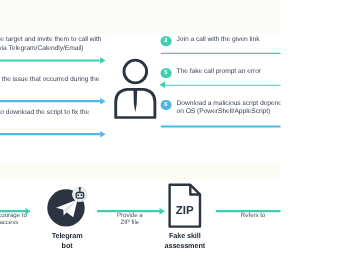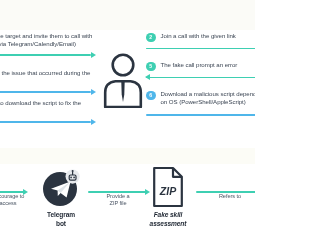--- a/index.html
+++ b/index.html
@@ -190,21 +190,21 @@
 
     <div class="harrow" style="left:88px;top:24px;width:62px;">
       <div class="bar" style="width:58px;background:#3ecfb2;"></div>
       <div class="head" style="left:57px;border-left:5px solid #3ecfb2;"></div>
     </div>
     <div class="alabel" style="left:88px;top:29px;width:60px;">
       <div>Provide a</div>
       <div>ZIP file</div>
     </div>
 
-    <div class="node" style="left:140px;top:2px;width:56px;font-style:italic;">
+    <div class="node" style="left:140px;top:2px;width:56px;">
       <div style="display:flex;justify-content:center;">
         <svg width="34" height="42" viewBox="0 0 34 42">
           <path d="M3.2 2 L22 2 L30.8 10.8 L30.8 40 L3.2 40 Z" fill="#ffffff" stroke="#2b3440" stroke-width="2.2" stroke-linejoin="round"></path>
           <path d="M22 2 L22 10.8 L30.8 10.8" fill="none" stroke="#2b3440" stroke-width="2.2" stroke-linejoin="round"></path>
           <text x="17" y="28.5" text-anchor="middle" font-family="Liberation Sans, sans-serif" font-size="10.5" font-weight="bold" fill="#2b3440">ZIP</text>
         </svg>
       </div>
       <div class="cap">
         <div>Fake skill</div>
         <div>assessment</div>

